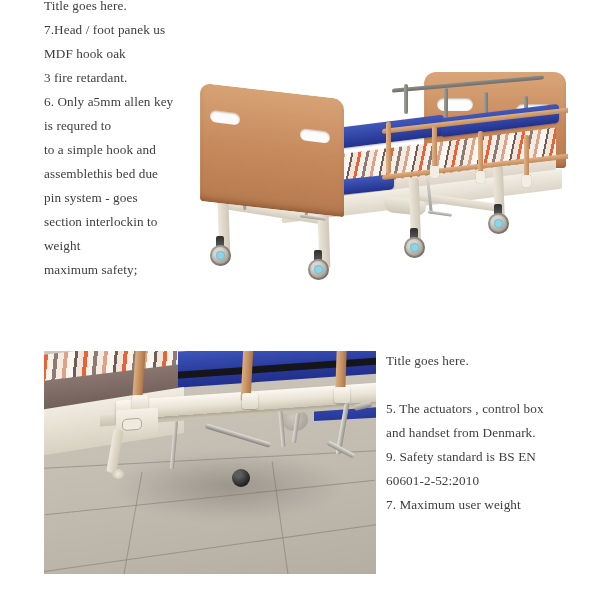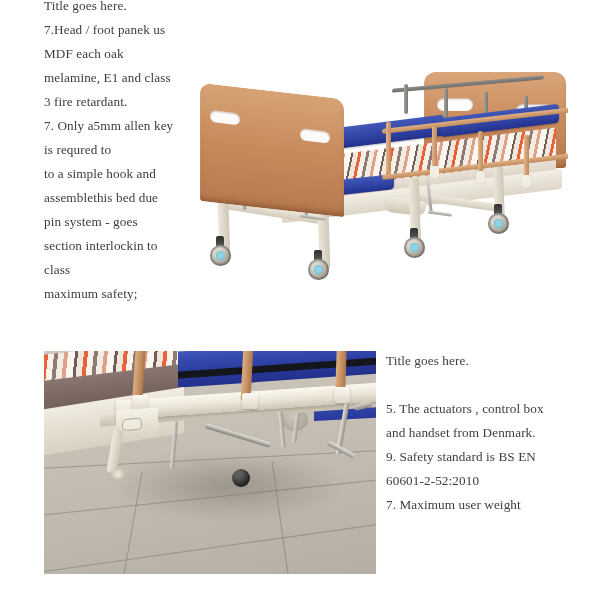--- a/index.html
+++ b/index.html
@@ -340,30 +340,29 @@
   }
 </style>
 </head>
 <body>
 
 <div class="page">
 
   <div class="textblock" id="left-text">
     <div class="line">Title goes here.</div>
     <div class="line">7.Head / foot panek us</div>
-    <div class="line">MDF each oak</div>
-    <div class="line">melamine, E1 and class</div>
+    <div class="line">MDF hook oak</div>
     <div class="line">3 fire retardant.</div>
-    <div class="line">7. Only a5mm allen key</div>
+    <div class="line">6. Only a5mm allen key</div>
     <div class="line">is requred to</div>
     <div class="line">to a simple hook and</div>
     <div class="line">assemblethis bed due</div>
     <div class="line">pin system - goes</div>
     <div class="line">section interlockin to</div>
-    <div class="line">class</div>
+    <div class="line">weight</div>
     <div class="line">maximum safety;</div>
   </div>
 
   <div id="bed-figure">
 
     <div class="rail2">
       <div class="bar"></div>
       <div class="post q1"></div>
       <div class="post q2"></div>
       <div class="post q3"></div>

